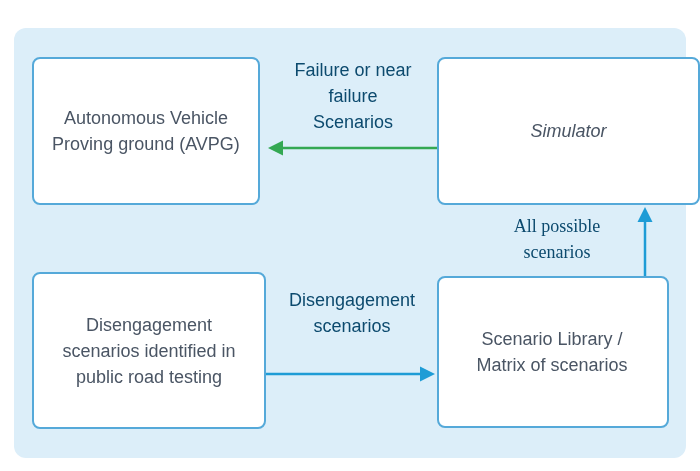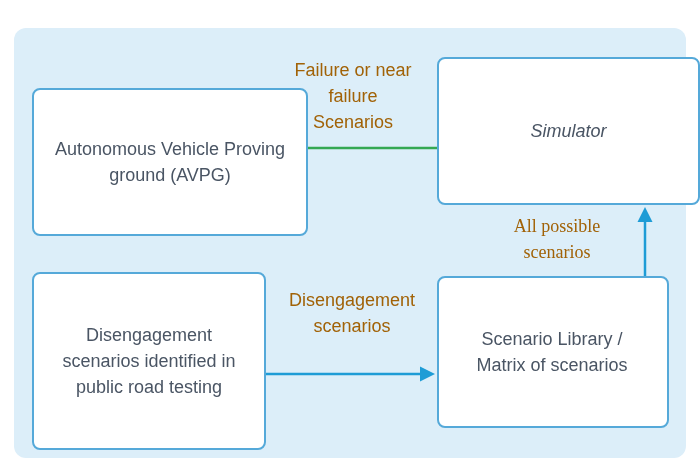--- a/index.html
+++ b/index.html
@@ -32,29 +32,29 @@
     display: flex;
     align-items: center;
     justify-content: center;
     text-align: center;
     color: #4a5564;
     font-size: 18px;
     line-height: 26px;
     box-sizing: border-box;
     padding: 8px 18px;
   }
-  .node-avpg        { left: 32px;  top: 57px;  width: 276px; height: 148px; margin-top: 31px; }
+  .node-avpg        { left: 32px;  top: 57px;  width: 228px; height: 148px; }
   .node-simulator   { left: 437px; top: 57px;  width: 263px; height: 148px; font-style: italic; }
-  .node-disengage   { left: 32px;  top: 272px; width: 234px; height: 178px; }
+  .node-disengage   { left: 32px;  top: 272px; width: 234px; height: 157px; }
   .node-library     { left: 437px; top: 276px; width: 232px; height: 152px; padding-left: 16px; }
 
   .edge-label {
     position: absolute;
     text-align: center;
-    color: #a16207;
+    color: #0c4a6e;
     font-size: 18px;
     line-height: 26px;
   }
   .label-failure      { left: 292px; top: 57px;  width: 122px; }
   .label-disengage    { left: 271px; top: 287px; width: 162px; }
   .label-allpossible  { left: 486px; top: 213px; width: 142px; font-family: Liberation Serif, serif; }
 
   svg.edges {
     position: absolute;
     left: 0;

